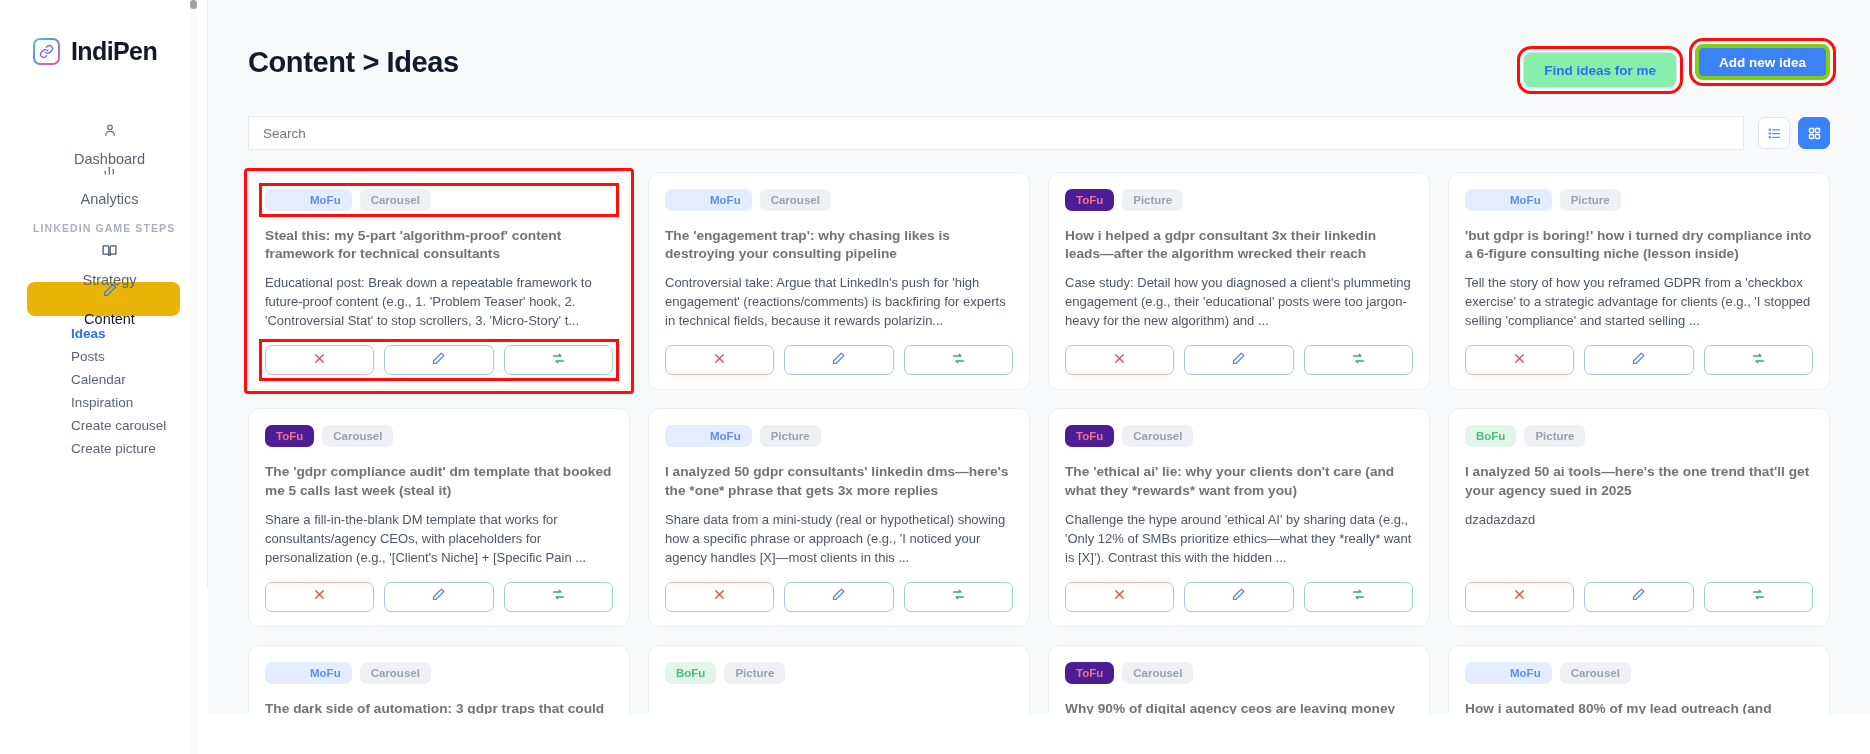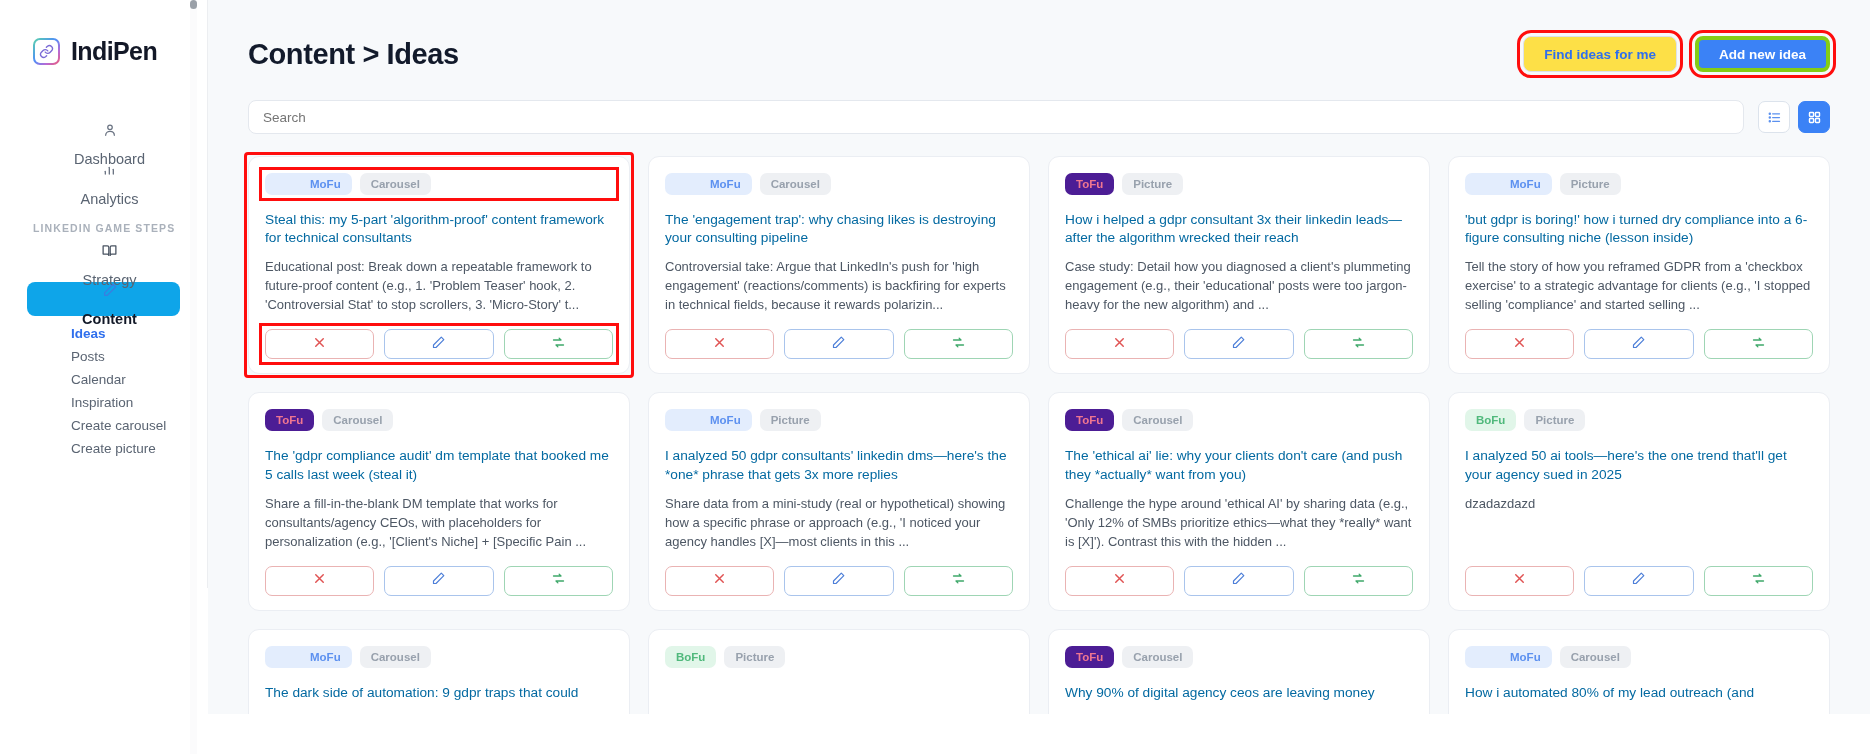--- a/index.html
+++ b/index.html
@@ -42,21 +42,21 @@
   .brand-name {
     font-size: 25px; font-weight: 700; color: #131827; letter-spacing: -0.6px;
   }
   .nav { margin-top: 56px; }
   .nav-item {
     display: flex; align-items: center; gap: 13px;
     height: 34px; margin: 0 12px 6px 12px; padding-left: 12px;
     border-radius: 8px; cursor: pointer;
     color: #5a6472; font-size: 14.5px; flex-direction: column;
   }
-  .nav-item.active { background: #0ea5e9; color: #111827; font-weight: 700; }
+  .nav-item.active { background: #eab308; color: #111827; font-weight: 400; }
   .nav-item .ic { width: 17px; height: 17px; display:flex; align-items:center; justify-content:center; }
   .nav-section {
     margin: 26px 0 8px 18px;
     font-size: 10.5px; letter-spacing: 1.1px; font-weight: 700; color: #aab1bb;
     text-transform: uppercase;
   }
   .subnav { margin: 2px 0 0 0; }
   .subnav-item {
     padding: 2px 0 2px 56px; font-size: 13.5px; color: #5a6472; cursor: pointer; line-height: 19px;
   }
@@ -70,31 +70,31 @@
     display: flex; align-items: center; justify-content: space-between;
     padding: 36px 40px 0 40px;
   }
   .page-title { font-size: 29px; font-weight: 700; color: #121a2b; letter-spacing: -0.4px; }
   .head-actions { display: flex; align-items: center; gap: 18px; }
   .btn {
     height: 36px; border-radius: 8px; font-size: 13.5px; font-weight: 700;
     display: flex; align-items: center; justify-content: center; cursor: pointer;
     padding: 0 20px; white-space: nowrap;
   }
-  .btn-secondary { background: #fde047; border: 1px solid #dde2ea; color: #2f6fed; }
+  .btn-secondary { background: #86efac; border: 1px solid #dde2ea; color: #2f6fed; margin-top: 16px; }
   .btn-primary { background: #3b82f6; border: 4px solid #84cc16; color: #fff; }
   .annot { outline: 3px solid #ff0d0d; outline-offset: 3px; }
 
   .toolbar {
     display: flex; align-items: center; gap: 14px;
     padding: 28px 40px 0 40px;
   }
   .search-input {
     flex: 1; height: 34px; background: #fff;
-    border: 1px solid #e4e8ee; border-radius: 8px;
+    border: 1px solid #e4e8ee; border-radius: 0;
     padding: 0 14px; font-size: 13.5px; color: #8c95a2;
     font-family: "Liberation Sans", sans-serif; outline: none;
   }
   .view-toggle { display: flex; gap: 8px; }
   .vt-btn {
     width: 32px; height: 32px; border-radius: 7px; border: 1px solid #dce3ec;
     background: #fff; display: flex; align-items: center; justify-content: center; cursor: pointer;
   }
   .vt-btn.active { background: #3b82f6; border-color: #3b82f6; }
 
@@ -111,21 +111,21 @@
   }
   .badges { display: flex; gap: 8px; margin-bottom: 16px; }
   .badge {
     font-size: 11.5px; font-weight: 700; padding: 5px 11px; border-radius: 7px;
   }
   .badge-mofu { background: #e3edfd; color: #5d91f0; padding-left: 45px; }
   .badge-tofu { background: #4c1d95; color: #ef7690; }
   .badge-bofu { background: #e1f6e9; color: #50b97c; }
   .badge-fmt  { background: #eef0f3; color: #98a1ad; }
   .card-title {
-    font-size: 13.7px; font-weight: 400; color: #0369a1; line-height: 1.33;
+    font-size: 13.7px; font-weight: 700; color: #737373; line-height: 1.33;
     margin-bottom: 11px;
   }
   .card-desc {
     font-size: 13px; color: #4b5costal; color: #4d5764; line-height: 1.46;
     flex: 1;
   }
   .card-actions {
     display: flex; gap: 10px; margin-top: 14px;
   }
   .act {
@@ -405,21 +405,21 @@
                     <path d="M4 8h12l-3-3M20 16H8l3 3"></path>
                   </svg></span>
               </div>
             </div>
           </div>
           <div class="card">
             <div class="badges">
               <span class="badge badge-tofu">ToFu</span>
               <span class="badge badge-fmt">Carousel</span>
             </div>
-            <div class="card-title">The 'ethical ai' lie: why your clients don't care (and push they *actually* want from you)</div>
+            <div class="card-title">The 'ethical ai' lie: why your clients don't care (and what they *rewards* want from you)</div>
             <div class="card-desc">Challenge the hype around 'ethical AI' by sharing data (e.g., 'Only 12% of SMBs prioritize ethics—what they *really* want is [X]'). Contrast this with the hidden ...</div>
             <div class="card-actions">
               <div class="act act-reject">
                 <span><svg width="15" height="15" viewBox="0 0 24 24" fill="none" stroke="#e05353" stroke-width="2.3" stroke-linecap="round">
                     <path d="M6 6l12 12M18 6L6 18"></path>
                   </svg></span>
               </div>
               <div class="act act-edit">
                 <span><svg width="15" height="15" viewBox="0 0 24 24" fill="none" stroke="#4d7fd8" stroke-width="1.9" stroke-linecap="round" stroke-linejoin="round">
                     <path d="M16.5 3.5l4 4L8 20H4v-4z"></path>
@@ -455,21 +455,21 @@
                     <path d="M4 8h12l-3-3M20 16H8l3 3"></path>
                   </svg></span>
               </div>
             </div>
           </div>
           <div class="card">
             <div class="badges">
               <span class="badge badge-mofu">MoFu</span>
               <span class="badge badge-fmt">Carousel</span>
             </div>
-            <div class="card-title">The dark side of automation: 9 gdpr traps that could</div>
+            <div class="card-title">The dark side of automation: 3 gdpr traps that could</div>
             <div class="card-desc"></div>
           </div>
           <div class="card">
             <div class="badges">
               <span class="badge badge-bofu">BoFu</span>
               <span class="badge badge-fmt">Picture</span>
             </div>
             <div class="card-desc"></div>
           </div>
           <div class="card">

